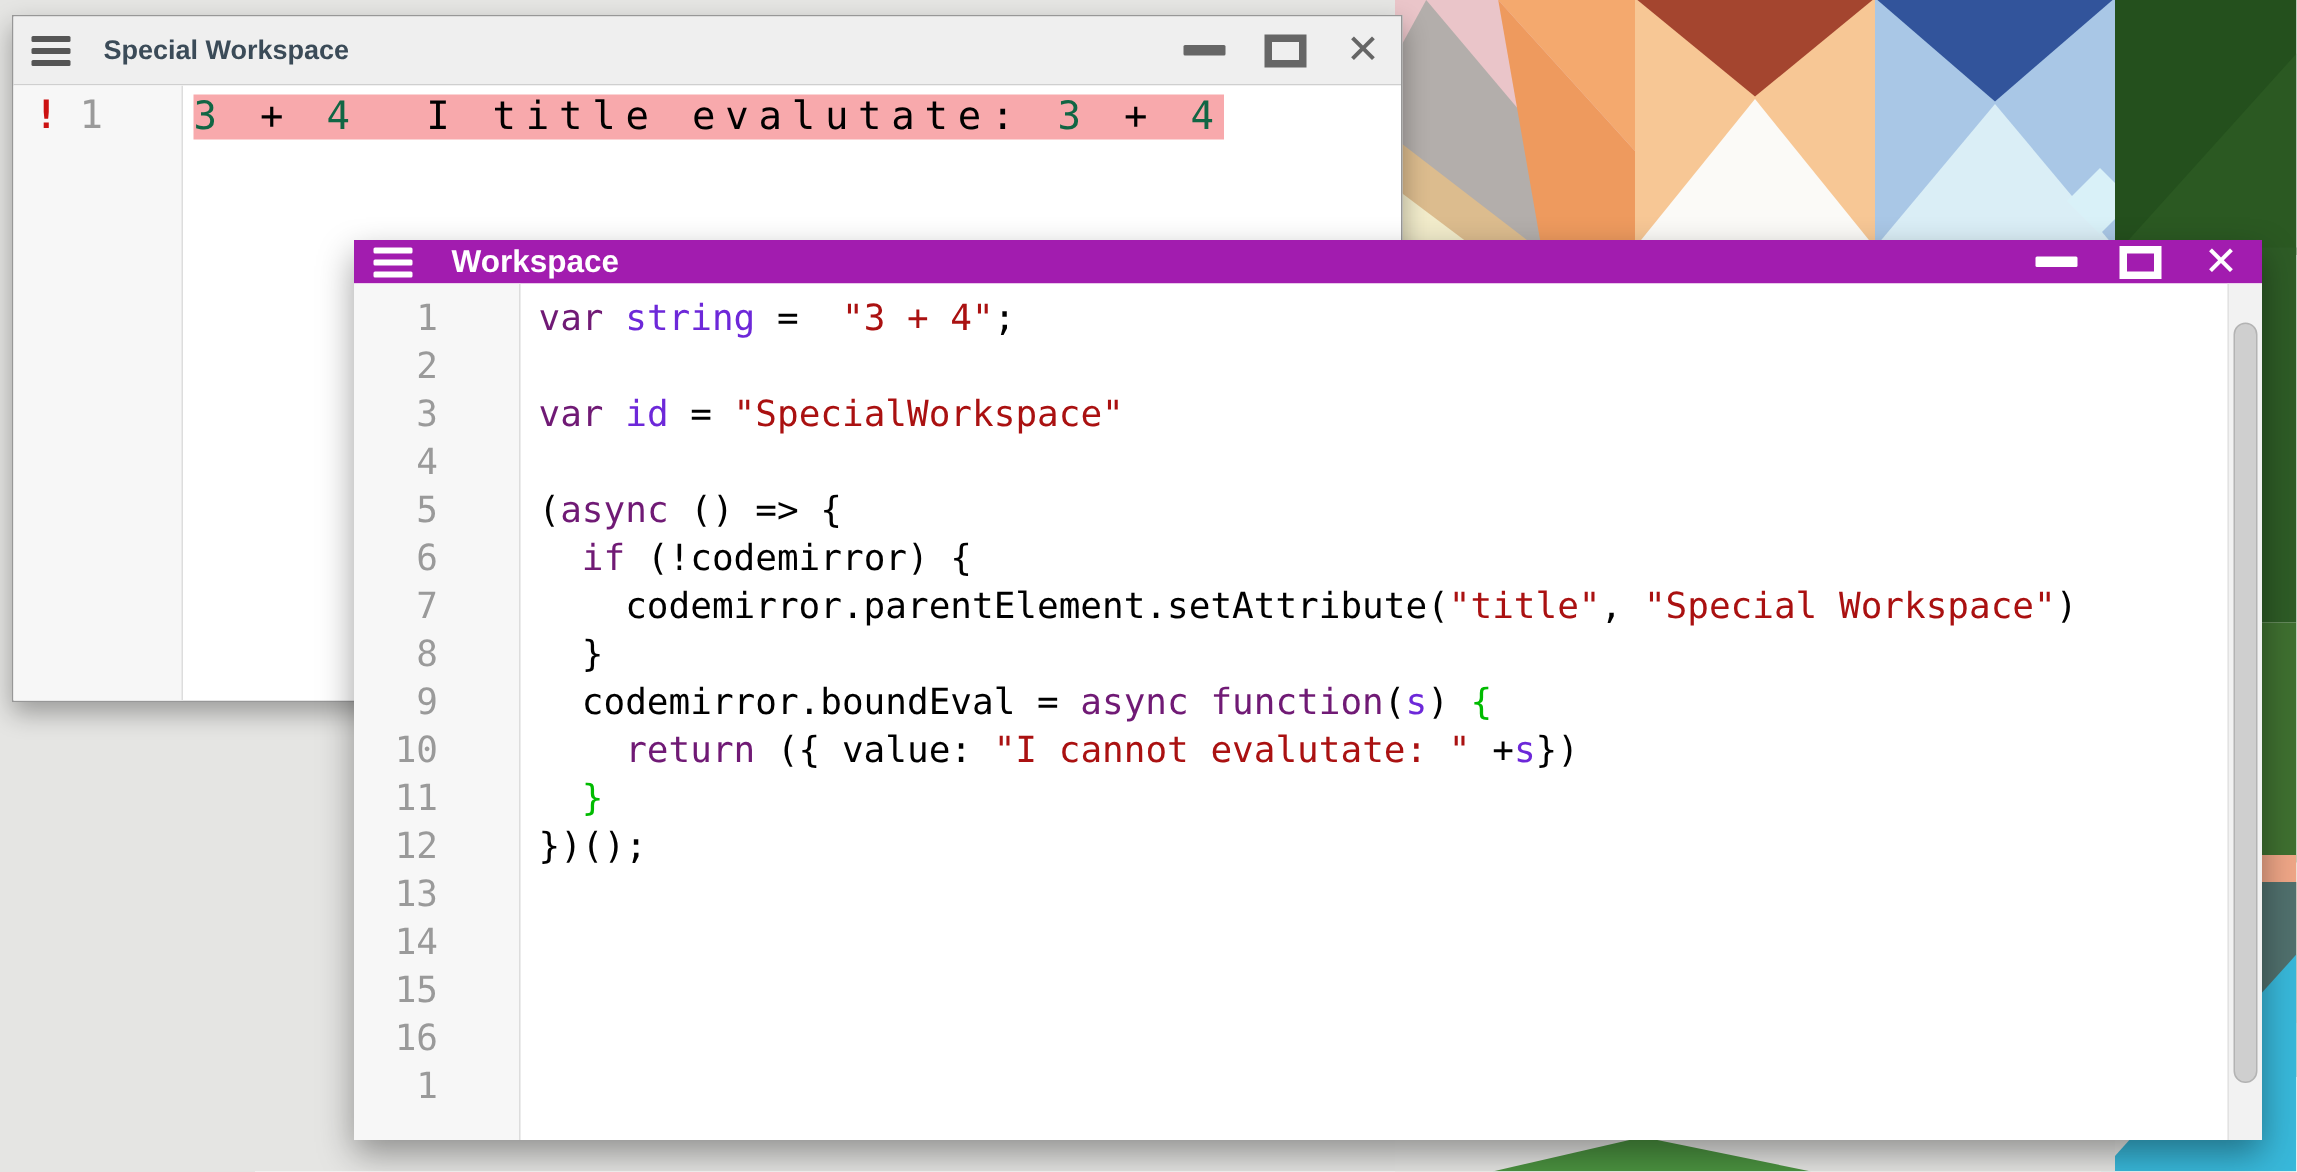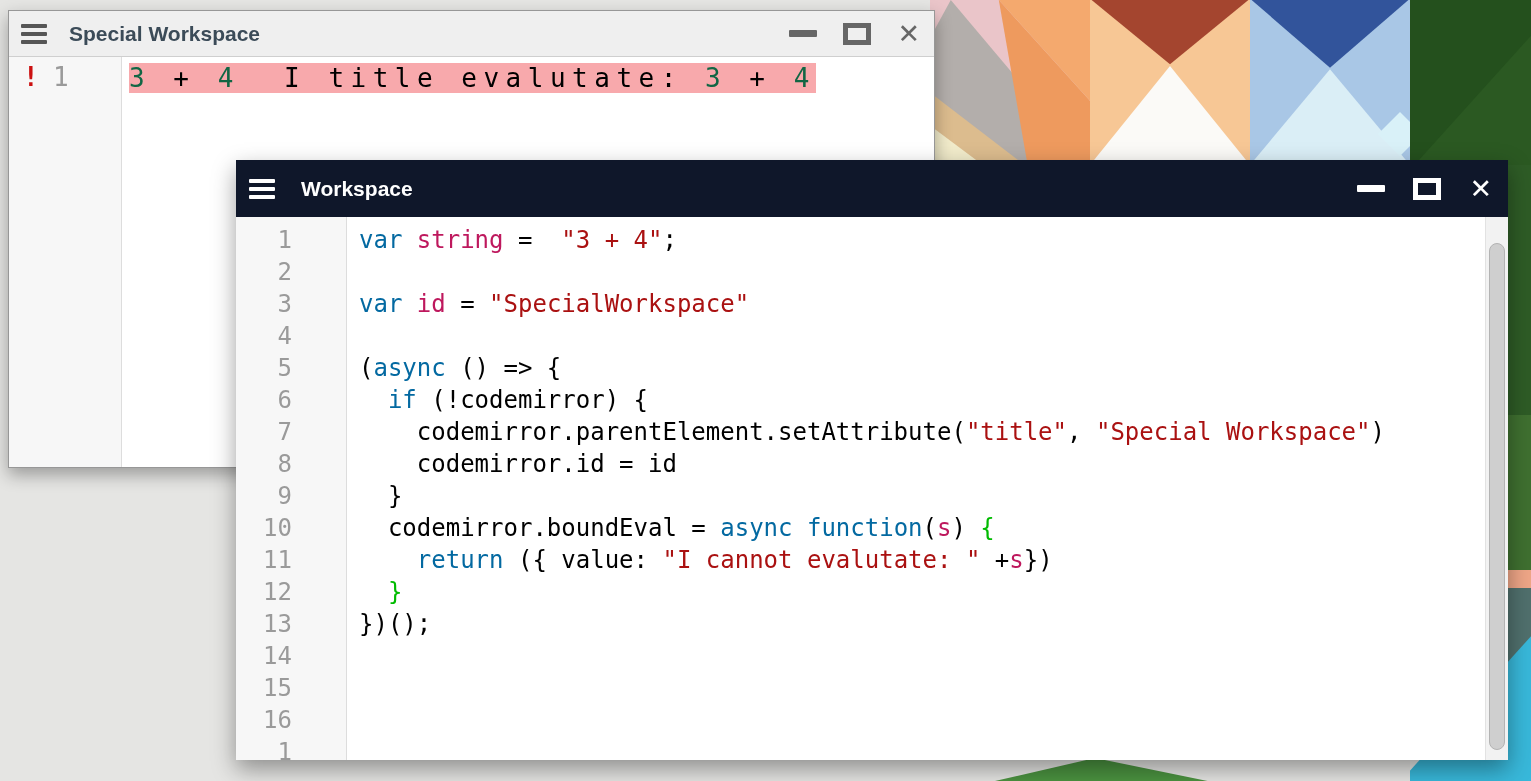--- a/index.html
+++ b/index.html
@@ -47,58 +47,58 @@
   .ctl{display:inline-flex;align-items:center;justify-content:center;cursor:pointer;}
   .min-bar{width:28px;height:7px;border-radius:1px;}
   .max-box{width:18px;height:12px;border-style:solid;border-width:5px;background:transparent;}
   .close-x{font-weight:900;font-size:27px;line-height:1;font-family:"DejaVu Sans",sans-serif;}
 
   
   #special{left:8px;top:10px;width:925px;height:456px;z-index:1;
            border:1px solid #979797;box-shadow:0 7px 16px rgba(0,0,0,.32);background:#fff;}
   #special .titlebar{height:45px;background:#efefef;border-bottom:1px solid #cfcfcf;padding:0 14px 0 12px;}
   #special .burger i{background:#555;}
-  #special .title{margin-left:22px;font-size:21px;font-weight:700;color:#3b4b58;}
+  #special .title{margin-left:22px;font-size:18px;font-weight:700;color:#3b4b58;}
   #special .ctl{margin-left:26px;color:#666;}
   #special .min-bar{background:#666;}
   #special .max-box{border-color:#666;}
   #special .body{flex:1;display:flex;background:#fff;overflow:hidden;}
   #special .gutter{flex:0 0 112px;background:#f7f7f7;border-right:1px solid #ddd;
                    font-family:"DejaVu Sans Mono",monospace;font-size:26px;}
   #special .gutter-row{height:38px;line-height:40px;display:flex;}
   #special .err{color:#cc1111;font-weight:700;margin-left:14px;width:30px;}
   #special .lnum{color:#9a9a9a;}
   #special .code{flex:1;padding:2px 0 0 7px;font-family:"DejaVu Sans Mono",monospace;
                  font-size:26px;letter-spacing:6.5px;}
   #special .code-line{height:38px;line-height:38px;white-space:pre;}
 
   
   #workspace{left:236px;top:160px;width:1272px;height:600px;z-index:2;
              box-shadow:0 9px 22px rgba(0,0,0,.38);background:#fff;}
-  #workspace .titlebar{height:57px;background:#0f172a;padding:0 16px 0 13px;}
+  #workspace .titlebar{height:29px;background:#a21caf;padding:0 16px 0 13px;}
   #workspace .burger i{background:#fff;}
   #workspace .title{margin-left:26px;font-size:21px;font-weight:700;color:#fff;}
   #workspace .ctl{margin-left:28px;color:#fff;}
   #workspace .min-bar{background:#fff;}
   #workspace .max-box{border-color:#fff;}
   #workspace .body{flex:1;display:flex;background:#fff;position:relative;overflow:hidden;}
   #workspace .gutter{flex:0 0 110px;background:#f7f7f7;border-right:1px solid #ddd;
                      padding-top:7px;font-family:"DejaVu Sans Mono",monospace;font-size:24px;}
   #workspace .gutter .gutter-num{height:32px;line-height:32px;text-align:right;padding-right:54px;color:#9a9a9a;}
   #workspace .code{flex:1;padding:7px 26px 0 12px;font-family:"DejaVu Sans Mono",monospace;font-size:24px;}
   #workspace .code-line{height:32px;line-height:32px;white-space:pre;}
   
   #workspace .scrollbar{position:absolute;right:0;top:0;width:22px;height:100%;
                         background:#f2f2f2;border-left:1px solid #e2e2e2;}
   #workspace .thumb{position:absolute;left:3px;top:26px;width:14px;height:505px;
                     background:#cfcfcf;border:1px solid #b3b3b3;border-radius:8px;}
 
   
-  .tk-kw {color:#0369a1;}
-  .tk-def{color:#be185d;}
+  .tk-kw {color:#701a75;}
+  .tk-def{color:#6d28d9;}
   .tk-str{color:#aa1111;}
   .tk-num{color:#116644;}
   .tk-mb {color:#00bb00;}
   .tk-pl {color:#000;}
   .hl-span{background:#f8a9ac;}
 </style>
 </head>
 <body>
 
 <div id="mosaic">
@@ -198,21 +198,20 @@
         <div class="gutter-num">1</div>
       </div>
     <div class="code">
         <div class="code-line"><span class="tk-kw">var</span><span class="tk-pl"> </span><span class="tk-def">string</span><span class="tk-pl"> =  </span><span class="tk-str">"3 + 4"</span><span class="tk-pl">;</span></div>
         <div class="code-line">&nbsp;</div>
         <div class="code-line"><span class="tk-kw">var</span><span class="tk-pl"> </span><span class="tk-def">id</span><span class="tk-pl"> = </span><span class="tk-str">"SpecialWorkspace"</span></div>
         <div class="code-line">&nbsp;</div>
         <div class="code-line"><span class="tk-pl">(</span><span class="tk-kw">async</span><span class="tk-pl"> () =&gt; {</span></div>
         <div class="code-line"><span class="tk-pl">  </span><span class="tk-kw">if</span><span class="tk-pl"> (!codemirror) {</span></div>
         <div class="code-line"><span class="tk-pl">    codemirror.parentElement.setAttribute(</span><span class="tk-str">"title"</span><span class="tk-pl">, </span><span class="tk-str">"Special Workspace"</span><span class="tk-pl">)</span></div>
-        <div class="code-line"><span class="tk-pl">    codemirror.id = id</span></div>
         <div class="code-line"><span class="tk-pl">  }</span></div>
         <div class="code-line"><span class="tk-pl">  codemirror.boundEval = </span><span class="tk-kw">async</span><span class="tk-pl"> </span><span class="tk-kw">function</span><span class="tk-pl">(</span><span class="tk-def">s</span><span class="tk-pl">) </span><span class="tk-mb">{</span></div>
         <div class="code-line"><span class="tk-pl">    </span><span class="tk-kw">return</span><span class="tk-pl"> ({ value: </span><span class="tk-str">"I cannot evalutate: "</span><span class="tk-pl"> +</span><span class="tk-def">s</span><span class="tk-pl">})</span></div>
         <div class="code-line"><span class="tk-pl">  </span><span class="tk-mb">}</span></div>
         <div class="code-line"><span class="tk-pl">})();</span></div>
         <div class="code-line">&nbsp;</div>
       </div>
     <div class="scrollbar">
       <div class="thumb"></div>
     </div>

